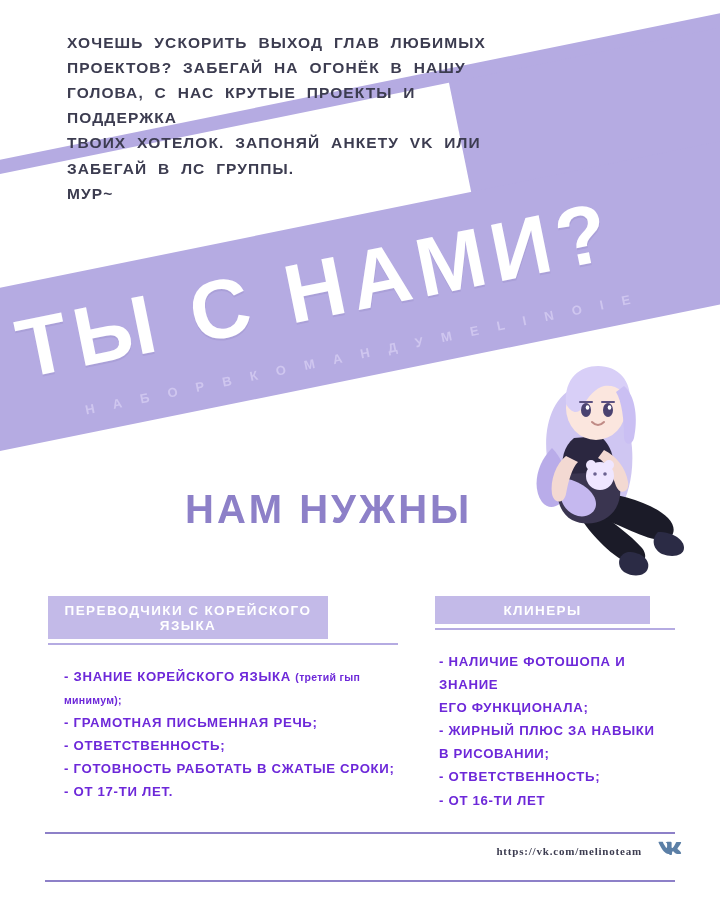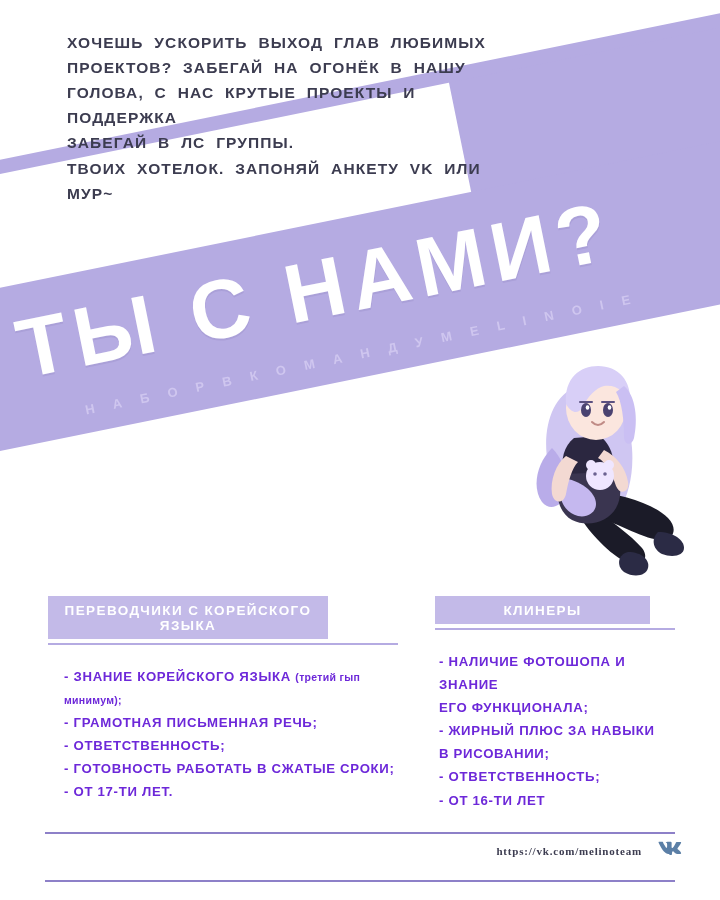--- a/index.html
+++ b/index.html
@@ -229,30 +229,31 @@
 <div id="poster">
 
   <div class="band band-corner"></div>
   <div class="band band-thin"></div>
   <div class="band band-main"></div>
 
   <div class="intro">
     <div class="line">ХОЧЕШЬ  УСКОРИТЬ  ВЫХОД  ГЛАВ  ЛЮБИМЫХ</div>
     <div class="line">ПРОЕКТОВ?  ЗАБЕГАЙ  НА  ОГОНЁК  В  НАШУ</div>
     <div class="line">ГОЛОВА,  С  НАС  КРУТЫЕ  ПРОЕКТЫ  И  ПОДДЕРЖКА</div>
+    <div class="line">ТВОИХ  ХОТЕЛОК.  ЗАПОНЯЙ  АНКЕТУ  VK  ИЛИ</div>
     <div class="line">ЗАБЕГАЙ  В  ЛС  ГРУППЫ.</div>
-    <div class="line">ТВОИХ  ХОТЕЛОК.  ЗАПОНЯЙ  АНКЕТУ  VK  ИЛИ</div>
     <div class="line">МУР~</div>
   </div>
 
   <div class="headline-wrap">
     <div class="headline">ТЫ С НАМИ?</div>
     <div class="subline">Н А Б О Р   В   К О М А Н Д У   M E L I N O I E</div>
   </div>
 
+  <div class="need-title">НАМ НУЖНЫ</div>
 
   <svg class="character" viewBox="0 0 210 235">
 
     <path d="M86 34 C58 44 50 80 56 112 C60 134 66 150 74 160 L126 160 C136 146 142 122 140 96 C138 62 124 34 110 28 Z" fill="#cfc6f2"></path>
     <path d="M60 96 C44 112 40 136 50 150 C58 160 70 154 74 142 C78 128 72 108 60 96 Z" fill="#b9ace9"></path>
 
     <path d="M104 140 C126 142 160 150 176 166 C186 176 182 188 170 188 C154 188 126 172 104 164 Z" fill="#1b1b28"></path>
     <path d="M96 152 C112 164 138 182 150 196 C158 206 150 216 138 212 C122 206 100 184 90 168 Z" fill="#1b1b28"></path>
 
     <path d="M166 180 C182 180 192 188 192 196 C192 204 180 206 170 202 C162 198 158 188 166 180 Z" fill="#2b2b45"></path>

